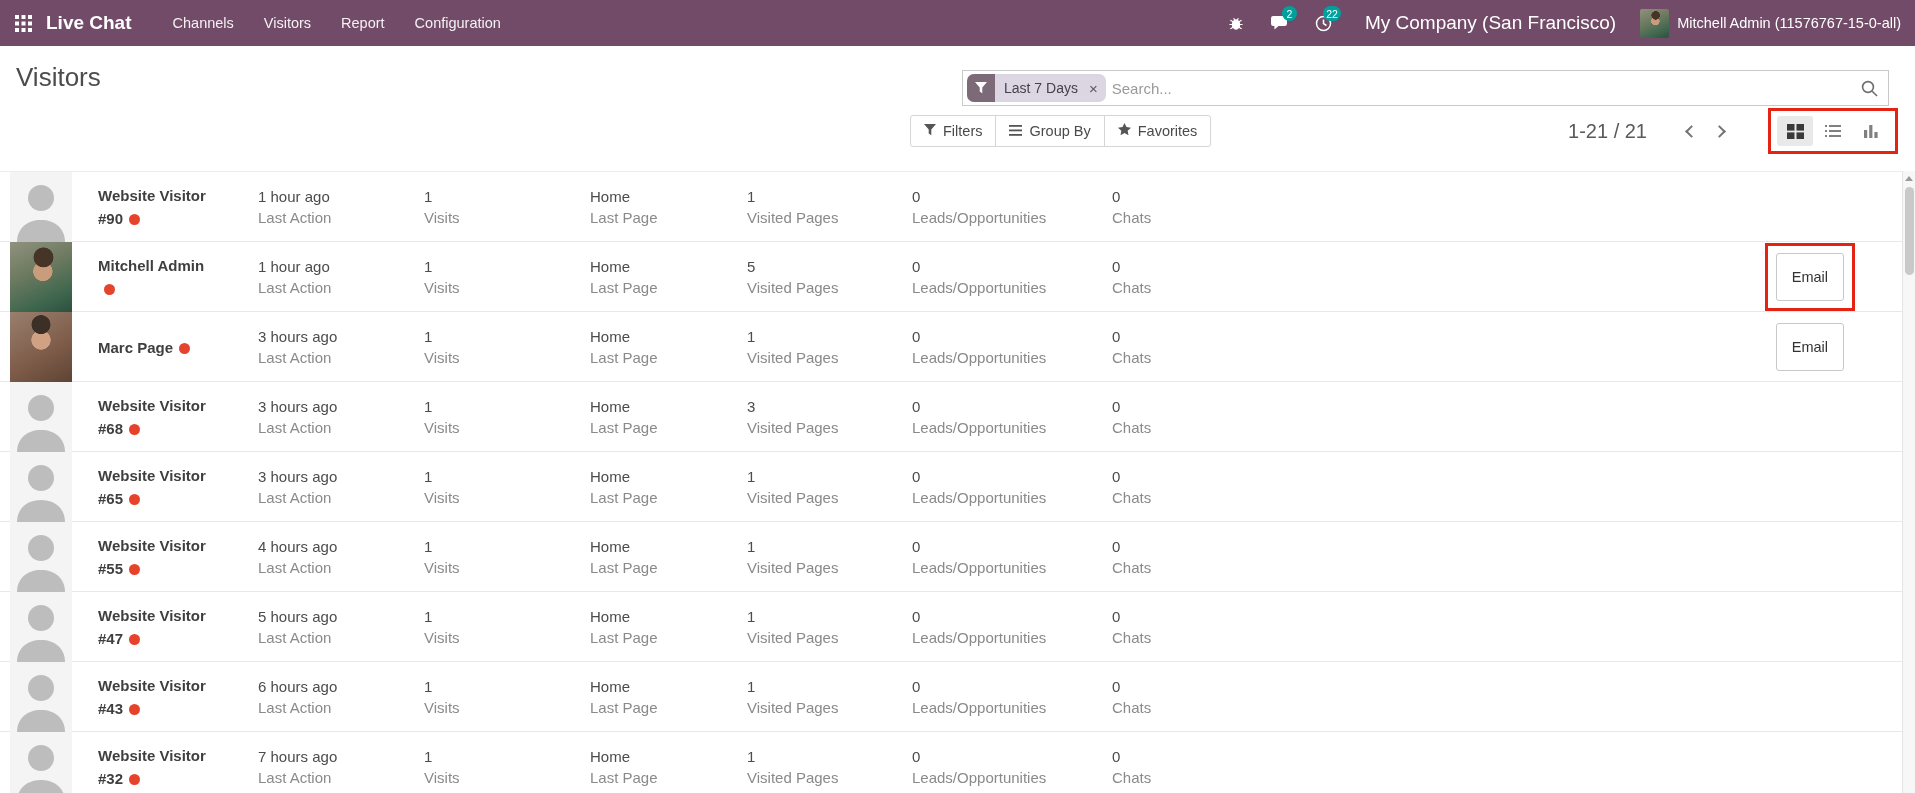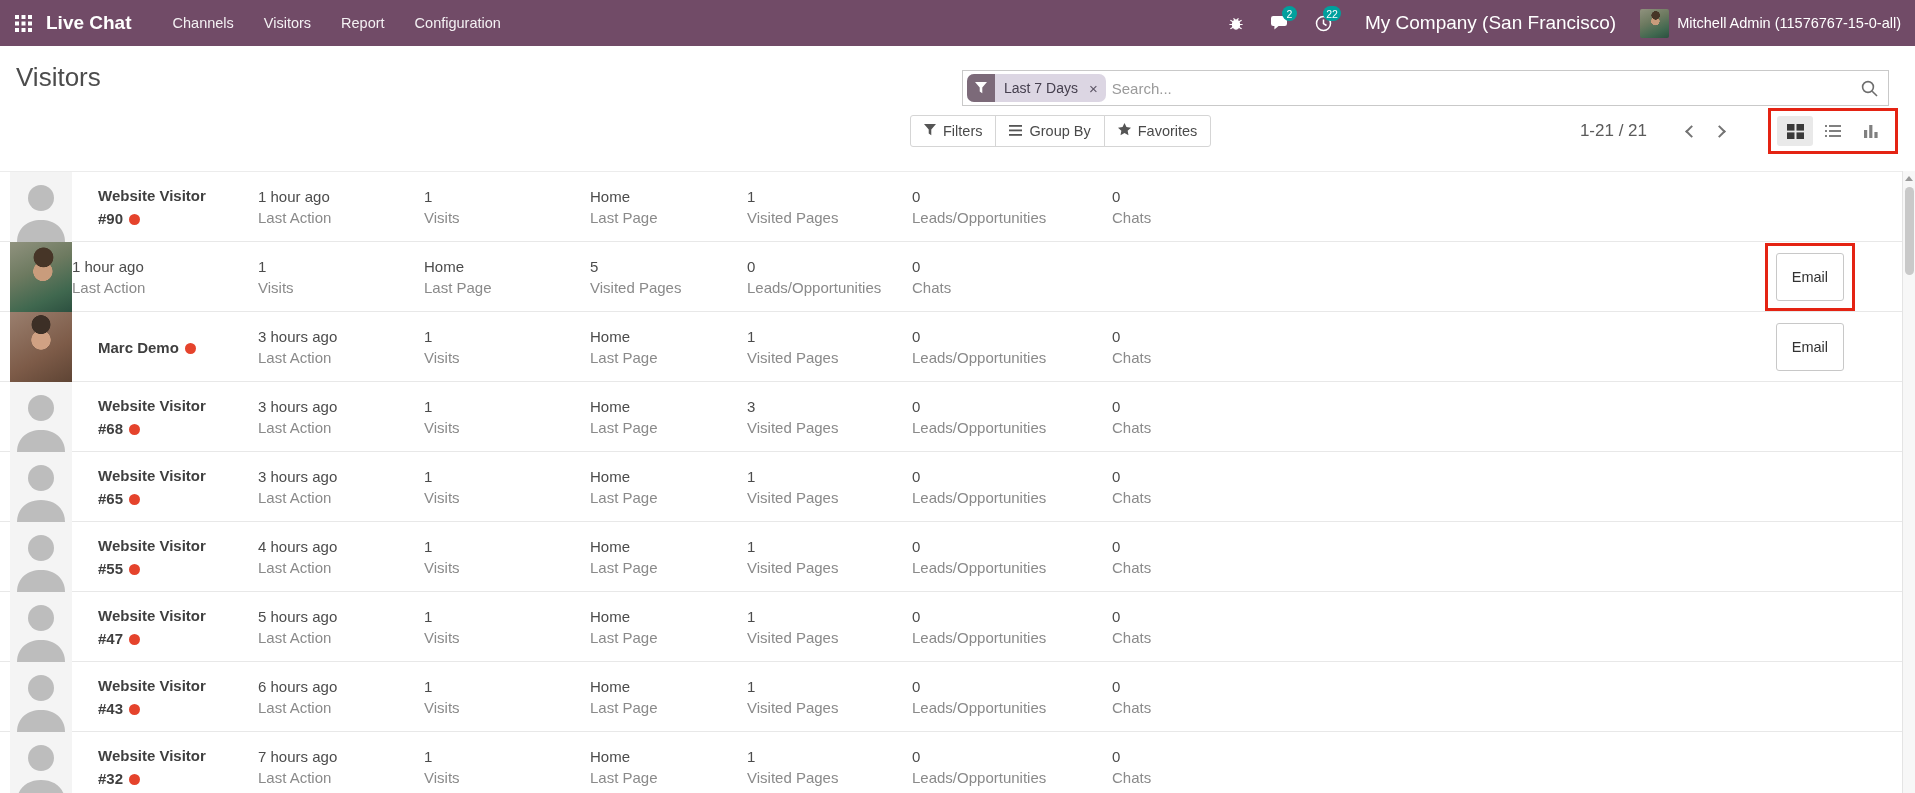--- a/index.html
+++ b/index.html
@@ -43,21 +43,21 @@
   .search-input::placeholder{color:#9a9a9a;}
   .search-glass{cursor:pointer;display:flex;align-items:center;}
 
   .toolbar{position:absolute;left:910px;right:26px;top:68px;height:34px;display:flex;align-items:center;}
   .btn-group{display:flex;}
   .tool-btn{display:flex;align-items:center;gap:7px;background:#fff;border:1px solid #d5d5d5;
     padding:0 13px;height:32px;font-size:14.5px;color:#4a4a4a;cursor:pointer;margin-left:-1px;font-family:inherit;}
   .tool-btn:first-child{margin-left:0;border-radius:3px 0 0 3px;}
   .tool-btn:last-child{border-radius:0 3px 3px 0;}
   .right-cluster{margin-left:auto;display:flex;align-items:center;}
-  .pager-range{font-size:17px;color:#5a5a5a;margin-right:30px;white-space:nowrap;}
+  .pager-range{font-size:20px;color:#5a5a5a;margin-right:30px;white-space:nowrap;}
   .chev-btn{width:28px;height:28px;display:flex;align-items:center;justify-content:center;cursor:pointer;}
   .chev{width:9px;height:9px;border-left:2px solid #737373;border-bottom:2px solid #737373;display:inline-block;}
   .chev.left{transform:rotate(45deg);}
   .chev.right{transform:rotate(225deg);}
   .switcher{position:relative;display:flex;gap:2px;margin-left:44px;}
   .switch-btn{width:36px;height:30px;display:flex;align-items:center;justify-content:center;cursor:pointer;border-radius:3px;}
   .switch-btn.active{background:#e9e9e9;}
   .switcher-annotation{position:absolute;top:-8px;bottom:-8px;left:-9px;right:-9px;border:3px solid var(--annot);pointer-events:none;}
 
   
@@ -290,20 +290,25 @@
       <div class="val">0</div>
       <div class="lbl">Chats</div>
     </div>
     <div class="cell"></div>
 
   </div>
     <div class="visitor-row">
     <div class="avatar avatar--photo-mitchell">
       
     </div>
+    <div class="cell name-cell">
+      <div class="name-inner">
+        <span class="vname">Mitchell Admin</span><span class="dot"></span>
+      </div>
+    </div>
     <div class="cell">
       <div class="val">1 hour ago</div>
       <div class="lbl">Last Action</div>
     </div>
     <div class="cell">
       <div class="val">1</div>
       <div class="lbl">Visits</div>
     </div>
     <div class="cell">
       <div class="val">Home</div>
@@ -326,21 +331,21 @@
       <button class="email-btn">Email</button>
       <div class="annotation-box"></div>
     </div>
   </div>
     <div class="visitor-row">
     <div class="avatar avatar--photo-marc">
       
     </div>
     <div class="cell name-cell">
       <div class="name-inner">
-        <span class="vname">Marc Demo</span><span class="dot"></span>
+        <span class="vname">Marc Page</span><span class="dot"></span>
       </div>
     </div>
     <div class="cell">
       <div class="val">3 hours ago</div>
       <div class="lbl">Last Action</div>
     </div>
     <div class="cell">
       <div class="val">1</div>
       <div class="lbl">Visits</div>
     </div>

